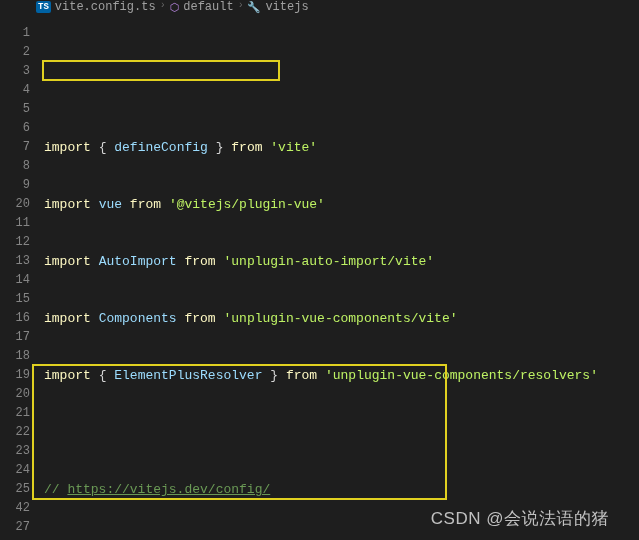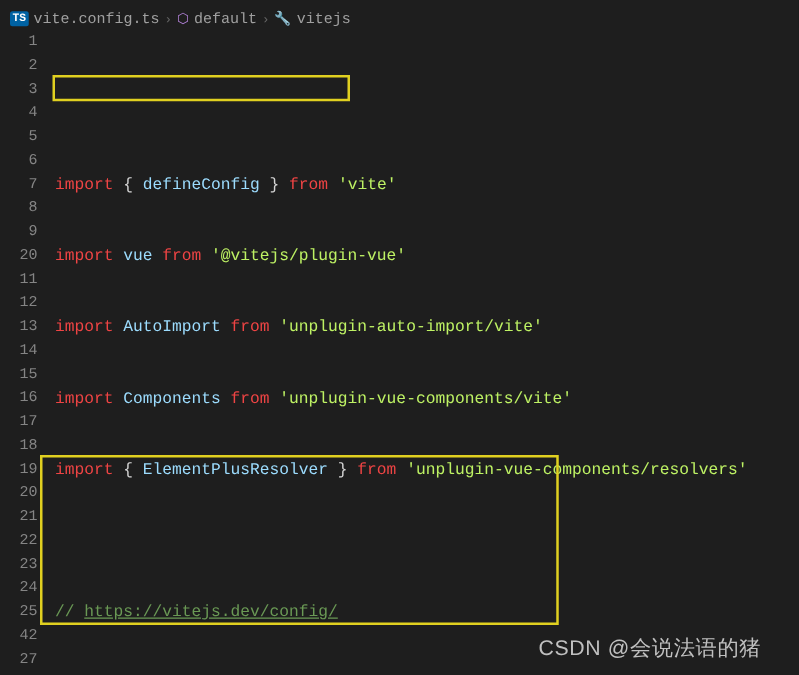--- a/index.html
+++ b/index.html
@@ -5,27 +5,28 @@
   * { box-sizing: border-box; margin: 0; padding: 0; }
   html, body {
     width: 639px; height: 540px;
     background: #1e1e1e;
     font-family: Consolas, 'Courier New', monospace;
     font-size: 13px;
     color: #d4d4d4;
     overflow: hidden;
   }
   .breadcrumbs {
-    display: flex; align-items: flex-end;
+    display: flex; align-items: flex-start;
     height: 22px;
     padding: 0 8px;
     background: #1e1e1e;
     color: #a0a0a0;
     font-size: 12px;
     gap: 4px;
+    margin-left: 28px;
   }
   .crumb { display: flex; align-items: center; gap: 4px; }
   .lang-badge {
     background: #0062a3; color: #fff;
     font-weight: bold; font-size: 9px;
     padding: 1px 2px; border-radius: 2px;
   }
   .chevron { color: #666; font-size: 10px; }
   .icn-cube { color: #b180d7; font-size: 11px; }
   .icn-wrench { color: #aaa; font-size: 11px; }
@@ -46,21 +47,21 @@
   .gutter div { height: 19px; font-size: 12px; }
   .code {
     flex: 1;
     line-height: 19px;
     padding-top: 2px;
     white-space: pre;
     position: relative;
   }
   .line { height: 19px; }
   
-  .kw { color: #ef4444; }        
+  .kw { color: #fef9c3; }        
   .kw2 { color: #569cd6; }       
   .fn { color: #dcdcaa; }        
   .str { color: #bef264; }       
   .pn { color: #d4d4d4; }        
   .br { color: #ffd700; }       
   .cm { color: #6a9955; }        
   .vr { color: #9cdcfe; }        
   .lnk { color: #6a9955; text-decoration: underline; }
   .hl-box {
     position: absolute;

